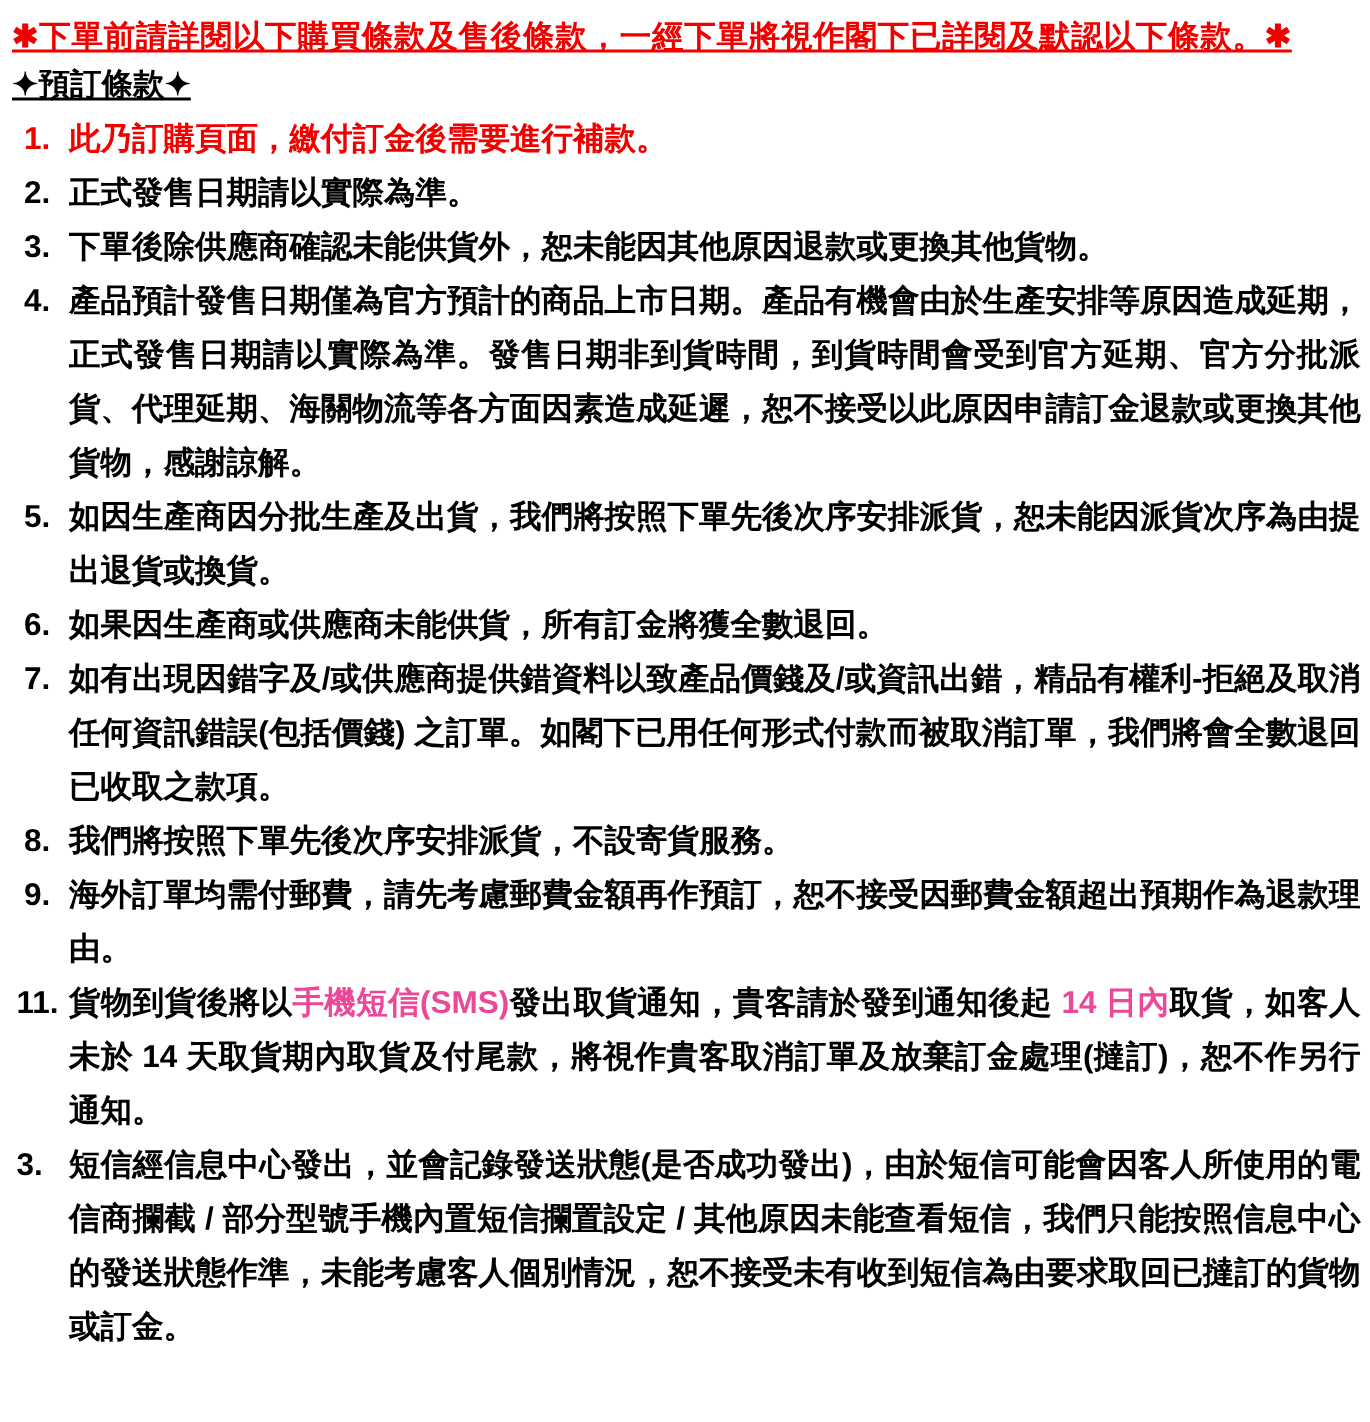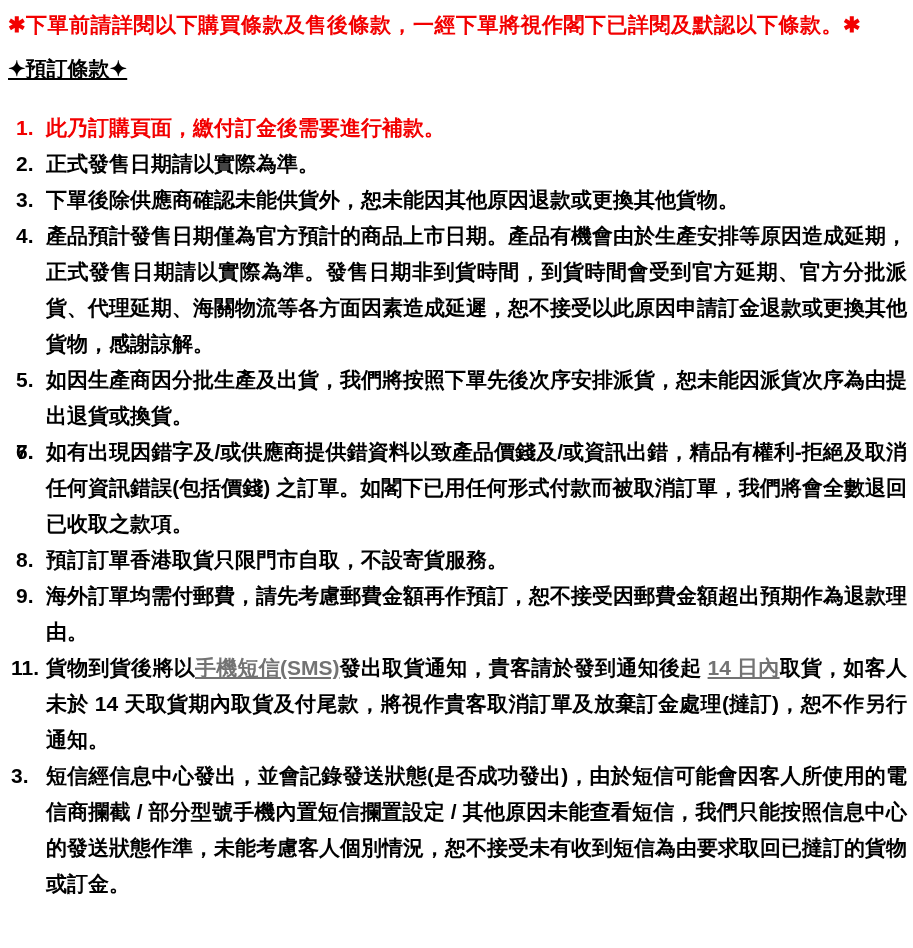--- a/index.html
+++ b/index.html
@@ -17,29 +17,30 @@
   }
   .page {
     padding: 12px 6px 0 8px;
     box-sizing: border-box;
     width: 913px;
   }
   .notice {
     color: #f20000;
     font-size: 21px;
     line-height: 26px;
-    margin-bottom: 18px;
+    text-decoration: underline;
+    margin-bottom: 6px;
     letter-spacing: 0.5px;
   }
   .section-title {
     display: inline-block;
     font-size: 21px;
     line-height: 26px;
     text-decoration: underline;
-    margin-bottom: 28px;
+    margin-bottom: 5px;
   }
   ol.terms {
     list-style: none;
     margin: 0;
     padding: 0;
   }
   .terms li {
     position: relative;
     padding-left: 38px;
     font-size: 21px;
@@ -52,22 +53,21 @@
     left: 8px;
     top: 0;
   }
   .terms li.d2 .num {
     left: 3px;
   }
   li.red-item {
     color: #f20000;
   }
   .red-u {
-    color: #737373;
-    text-decoration: underline;
+    color: #ec4899;
   }
 </style>
 </head>
 <body>
 
 <div class="page">
 
   <div class="notice">✱下單前請詳閱以下購買條款及售後條款，一經下單將視作閣下已詳閱及默認以下條款。✱</div>
 
   <div><span class="section-title">✦預訂條款✦</span></div>
@@ -94,30 +94,31 @@
       <span class="txt">產品預計發售日期僅為官方預計的商品上市日期。產品有機會由於生產安排等原因造成延期，正式發售日期請以實際為準。發售日期非到貨時間，到貨時間會受到官方延期、官方分批派貨、代理延期、海關物流等各方面因素造成延遲，恕不接受以此原因申請訂金退款或更換其他貨物，感謝諒解。</span>
     </li>
 
     <li>
       <span class="num">5.</span>
       <span class="txt">如因生產商因分批生產及出貨，我們將按照下單先後次序安排派貨，恕未能因派貨次序為由提出退貨或換貨。</span>
     </li>
 
     <li>
       <span class="num">6.</span>
+      <span class="txt">如果因生產商或供應商未能供貨，所有訂金將獲全數退回。</span>
     </li>
 
     <li>
       <span class="num">7.</span>
       <span class="txt">如有出現因錯字及/或供應商提供錯資料以致產品價錢及/或資訊出錯，精品有權利-拒絕及取消任何資訊錯誤(包括價錢) 之訂單。如閣下已用任何形式付款而被取消訂單，我們將會全數退回已收取之款項。</span>
     </li>
 
     <li>
       <span class="num">8.</span>
-      <span class="txt">預訂訂單香港取貨只限門市自取，不設寄貨服務。</span>
+      <span class="txt">我們將按照下單先後次序安排派貨，不設寄貨服務。</span>
     </li>
 
     <li>
       <span class="num">9.</span>
       <span class="txt">海外訂單均需付郵費，請先考慮郵費金額再作預訂，恕不接受因郵費金額超出預期作為退款理由。</span>
     </li>
 
 
     <li class="d2">
       <span class="num">11.</span>

